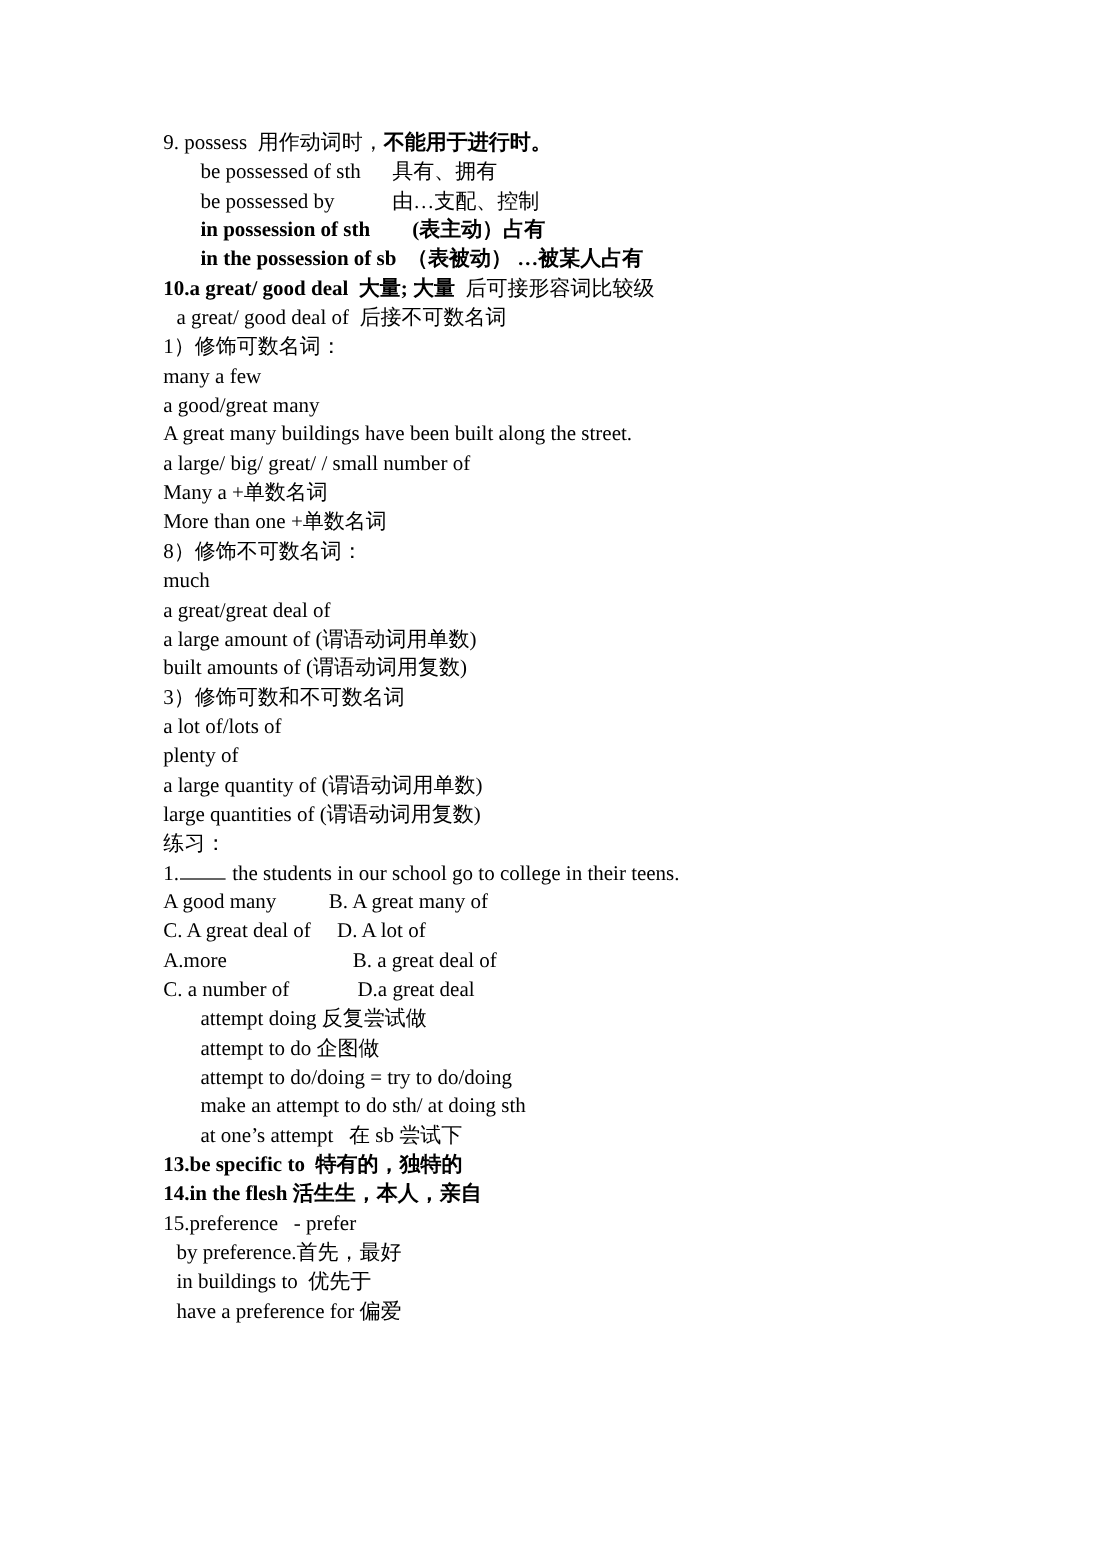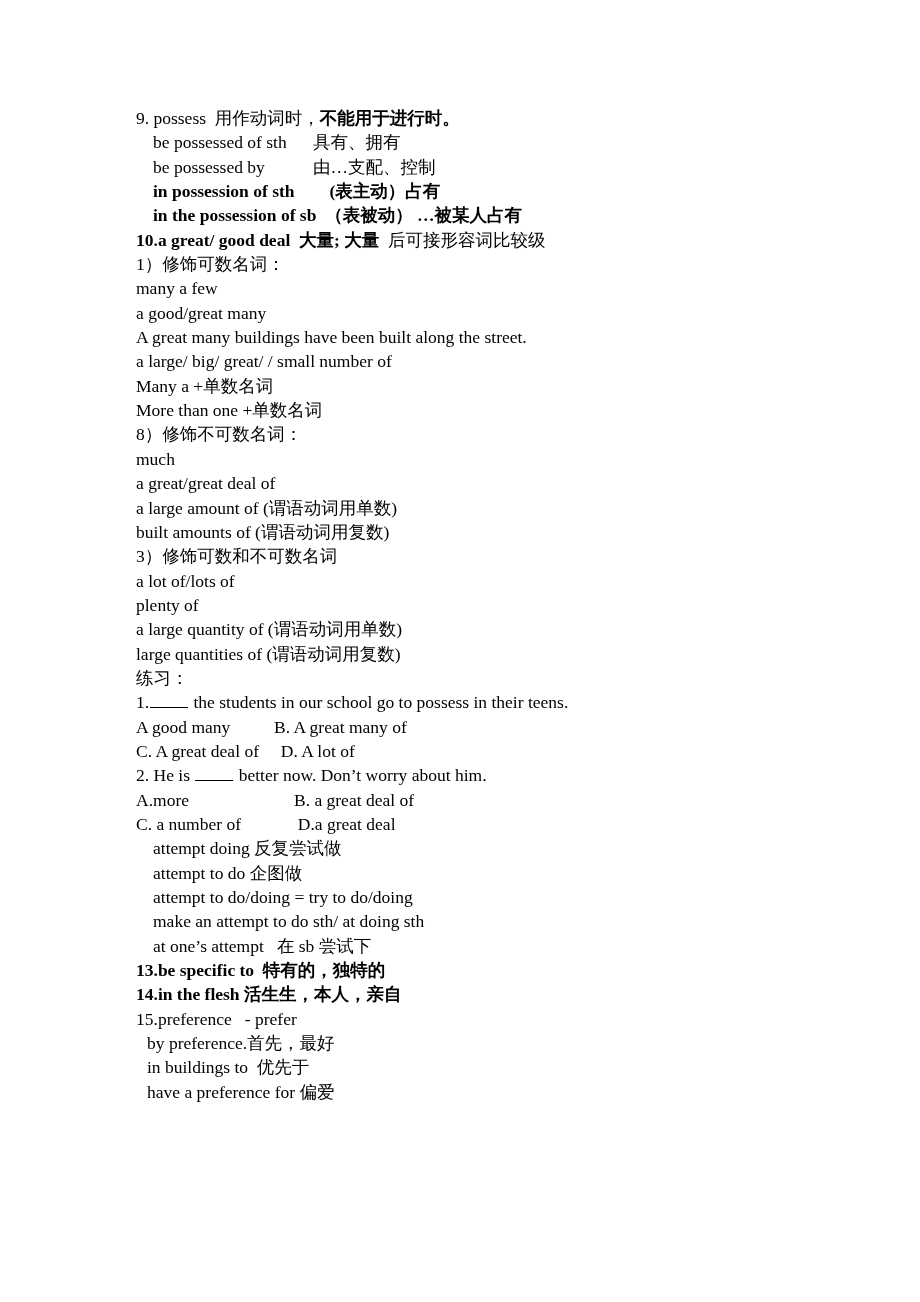--- a/index.html
+++ b/index.html
@@ -28,21 +28,21 @@
     font-size: 17.5px;
     line-height: 24.35px;
   }
   .line {
     white-space: pre-wrap;
     min-height: 24.35px;
   }
   
   .ind-0 { margin-left: 0px; }
   .ind-1 { margin-left: 11px; }
-  .ind-2 { margin-left: 17px; }
+  .ind-2 { margin-left: 31px; }
   .b { font-weight: bold; }
   .blank {
     display: inline-block;
     border-bottom: 1px solid #000;
     width: 38px;
     height: 0.82em;
     vertical-align: baseline;
     margin: 0 1px;
   }
 </style>
@@ -53,44 +53,44 @@
   <div class="doc-body" id="doc-body">
       <div class="entry">
         <div class="line ind-0"><span>9. possess  用作动词时，</span><span class="b">不能用于进行时。</span></div>
         <div class="line ind-2"><span>be possessed of sth      具有、拥有</span></div>
         <div class="line ind-2"><span>be possessed by           由…支配、控制</span></div>
         <div class="line ind-2"><span class="b">in possession of sth        (表主动）占有</span></div>
         <div class="line ind-2"><span class="b">in the possession of sb  （表被动） …被某人占有</span></div>
       </div>
       <div class="entry">
         <div class="line ind-0"><span class="b">10.a great/ good deal  大量; 大量</span><span>  后可接形容词比较级</span></div>
+        <div class="line ind-1"><span>a great/ good deal of  后接不可数名词</span></div>
         <div class="line ind-0"><span>1）修饰可数名词：</span></div>
         <div class="line ind-0"><span>many a few</span></div>
         <div class="line ind-0"><span>a good/great many</span></div>
         <div class="line ind-0"><span>A great many buildings have been built along the street.</span></div>
         <div class="line ind-0"><span>a large/ big/ great/ / small number of</span></div>
         <div class="line ind-0"><span>Many a +单数名词</span></div>
         <div class="line ind-0"><span>More than one +单数名词</span></div>
         <div class="line ind-0"><span>8）修饰不可数名词：</span></div>
         <div class="line ind-0"><span>much</span></div>
         <div class="line ind-0"><span>a great/great deal of</span></div>
         <div class="line ind-0"><span>a large amount of (谓语动词用单数)</span></div>
         <div class="line ind-0"><span>built amounts of (谓语动词用复数)</span></div>
         <div class="line ind-0"><span>3）修饰可数和不可数名词</span></div>
         <div class="line ind-0"><span>a lot of/lots of</span></div>
         <div class="line ind-0"><span>plenty of</span></div>
         <div class="line ind-0"><span>a large quantity of (谓语动词用单数)</span></div>
         <div class="line ind-0"><span>large quantities of (谓语动词用复数)</span></div>
       </div>
       <div class="entry">
         <div class="line ind-0"><span>练习：</span></div>
-        <div class="line ind-0"><span>1.</span><span class="blank"></span><span> the students in our school go to possess in their teens.</span></div>
+        <div class="line ind-0"><span>1.</span><span class="blank"></span><span> the students in our school go to college in their teens.</span></div>
         <div class="line ind-0"><span>A good many          B. A great many of</span></div>
         <div class="line ind-0"><span>C. A great deal of     D. A lot of</span></div>
-        <div class="line ind-0"><span>2. He is </span><span class="blank"></span><span> better now. Don’t worry about him.</span></div>
         <div class="line ind-0"><span>A.more                        B. a great deal of</span></div>
         <div class="line ind-0"><span>C. a number of             D.a great deal</span></div>
       </div>
       <div class="entry">
         <div class="line ind-2"><span>attempt doing 反复尝试做</span></div>
         <div class="line ind-2"><span>attempt to do 企图做</span></div>
         <div class="line ind-2"><span>attempt to do/doing = try to do/doing</span></div>
         <div class="line ind-2"><span>make an attempt to do sth/ at doing sth</span></div>
         <div class="line ind-2"><span>at one’s attempt   在 sb 尝试下</span></div>
       </div>

